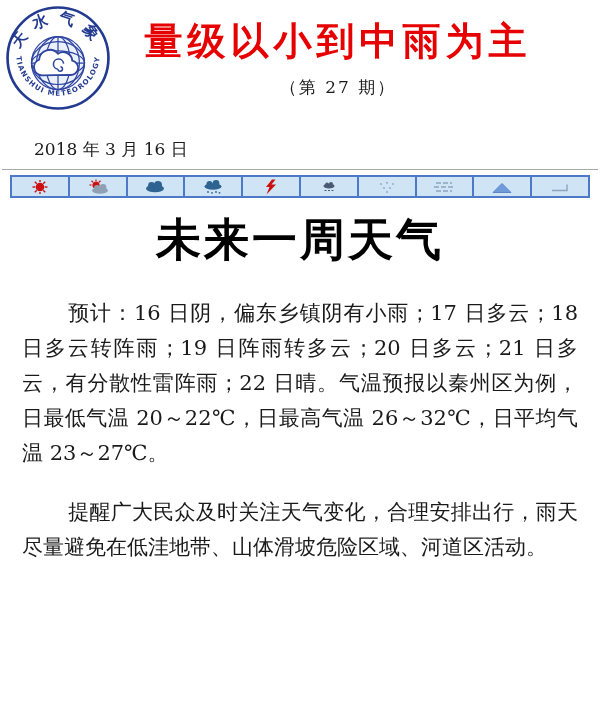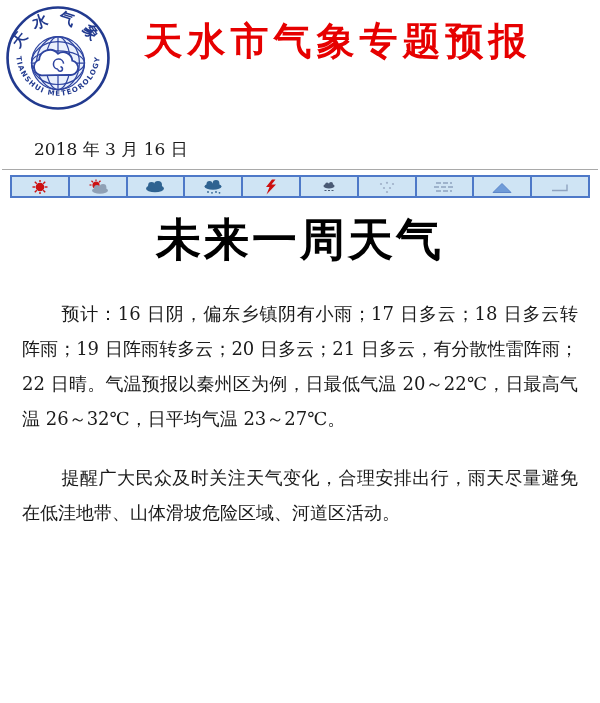--- a/index.html
+++ b/index.html
@@ -52,21 +52,21 @@
     margin-top: 12px;
     text-align: center;
     font-family: "Liberation Sans", "DejaVu Sans", sans-serif;
     font-weight: bold;
     font-size: 45px;
     letter-spacing: 3px;
     color: #000;
   }
   .body-text { margin: 0 22px; }
   .body-text p {
-    font-size: 18px;
+    font-size: 21px;
     line-height: 35px;
     text-align: justify;
     text-indent: 2.2em;
     margin-top: 24px;
   }
   .body-text p:first-child { margin-top: 26px; }
 </style>
 </head>
 <body>
 
@@ -95,21 +95,22 @@
         </g>
         <text font-size="15" font-weight="bold" fill="#223a8f" letter-spacing="9" font-family="'DejaVu Sans', sans-serif">
           <textPath href="#arcTop" startOffset="50%" text-anchor="middle">天水气象</textPath>
         </text>
         <text font-size="7" font-weight="bold" fill="#223a8f" letter-spacing="1.2" font-family="'DejaVu Sans', sans-serif">
           <textPath href="#arcBot" startOffset="50%" text-anchor="middle">TIANSHUI METEOROLOGY</textPath>
         </text>
       </svg>
     </div>
     <div class="header-text">
-      <div class="main-title">天水市气象专题预报</div>
+      <div class="main-title">量级以小到中雨为主</div>
+      <div class="issue">（第 27 期）</div>
     </div>
   </header>
 
   <div class="byline">
     <span>2018 年 3 月 16 日</span>
   </div>
 
   <div class="rule"></div>
 
   <div class="icon-strip">

